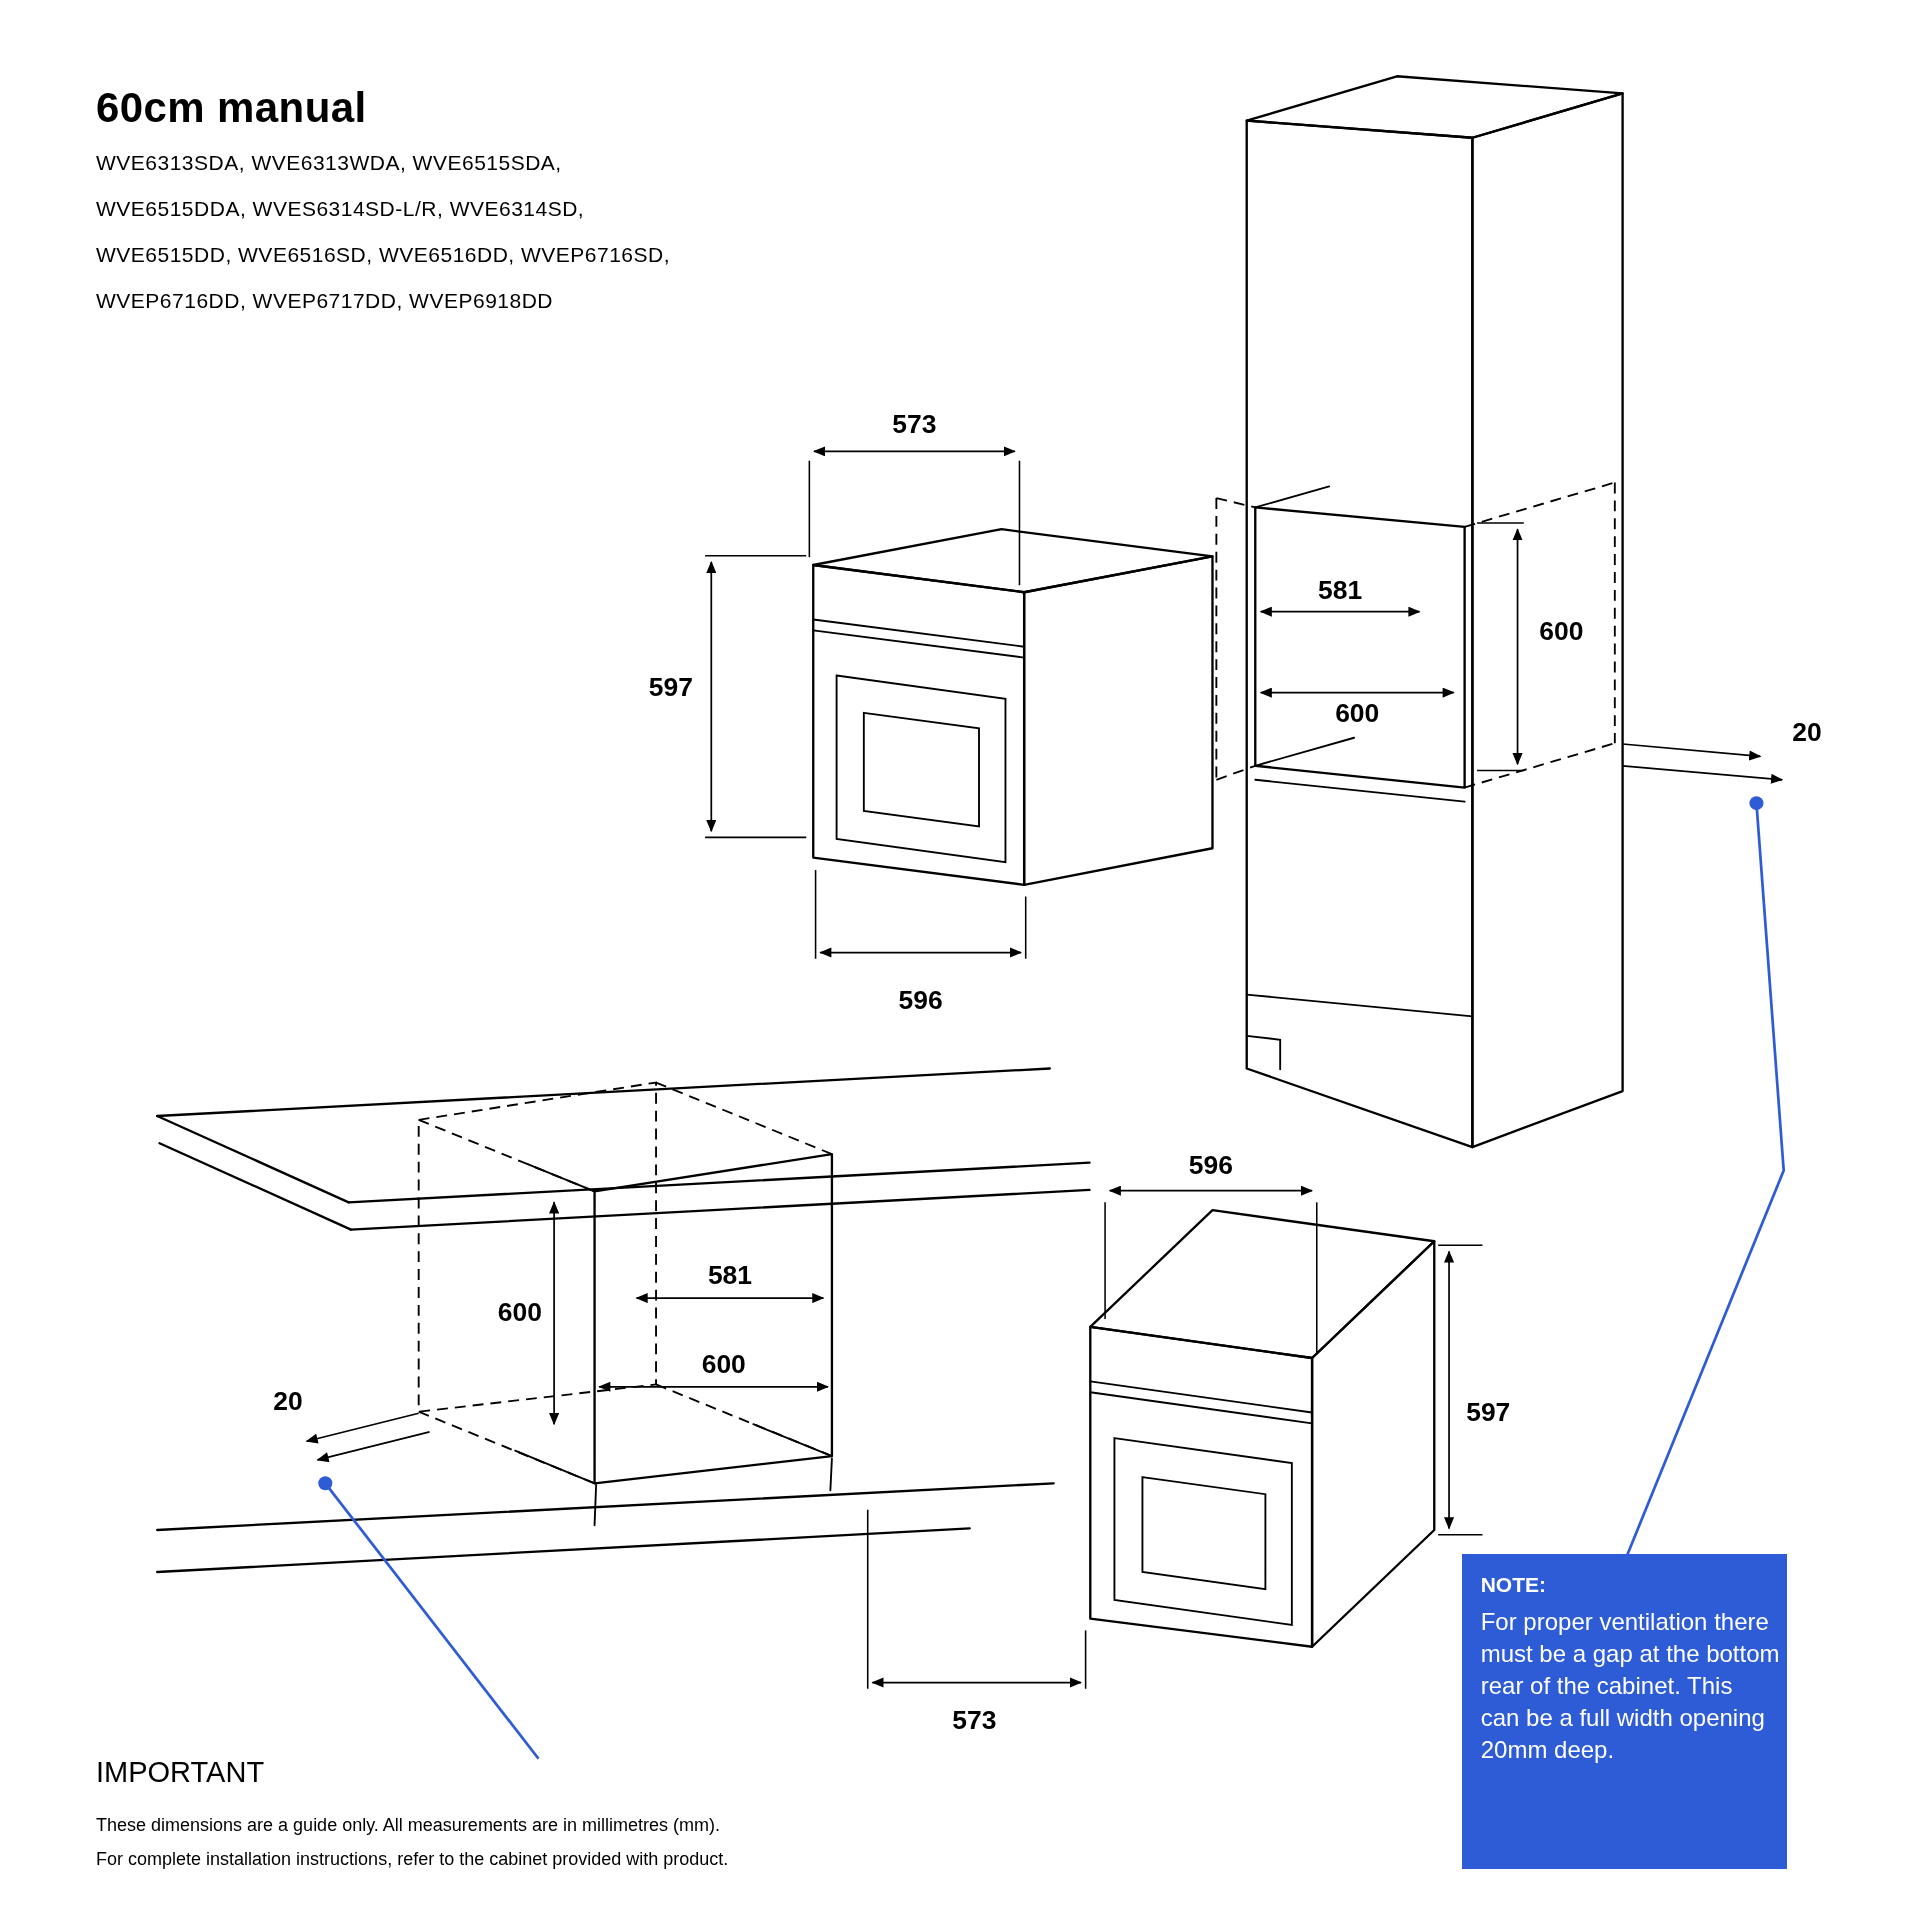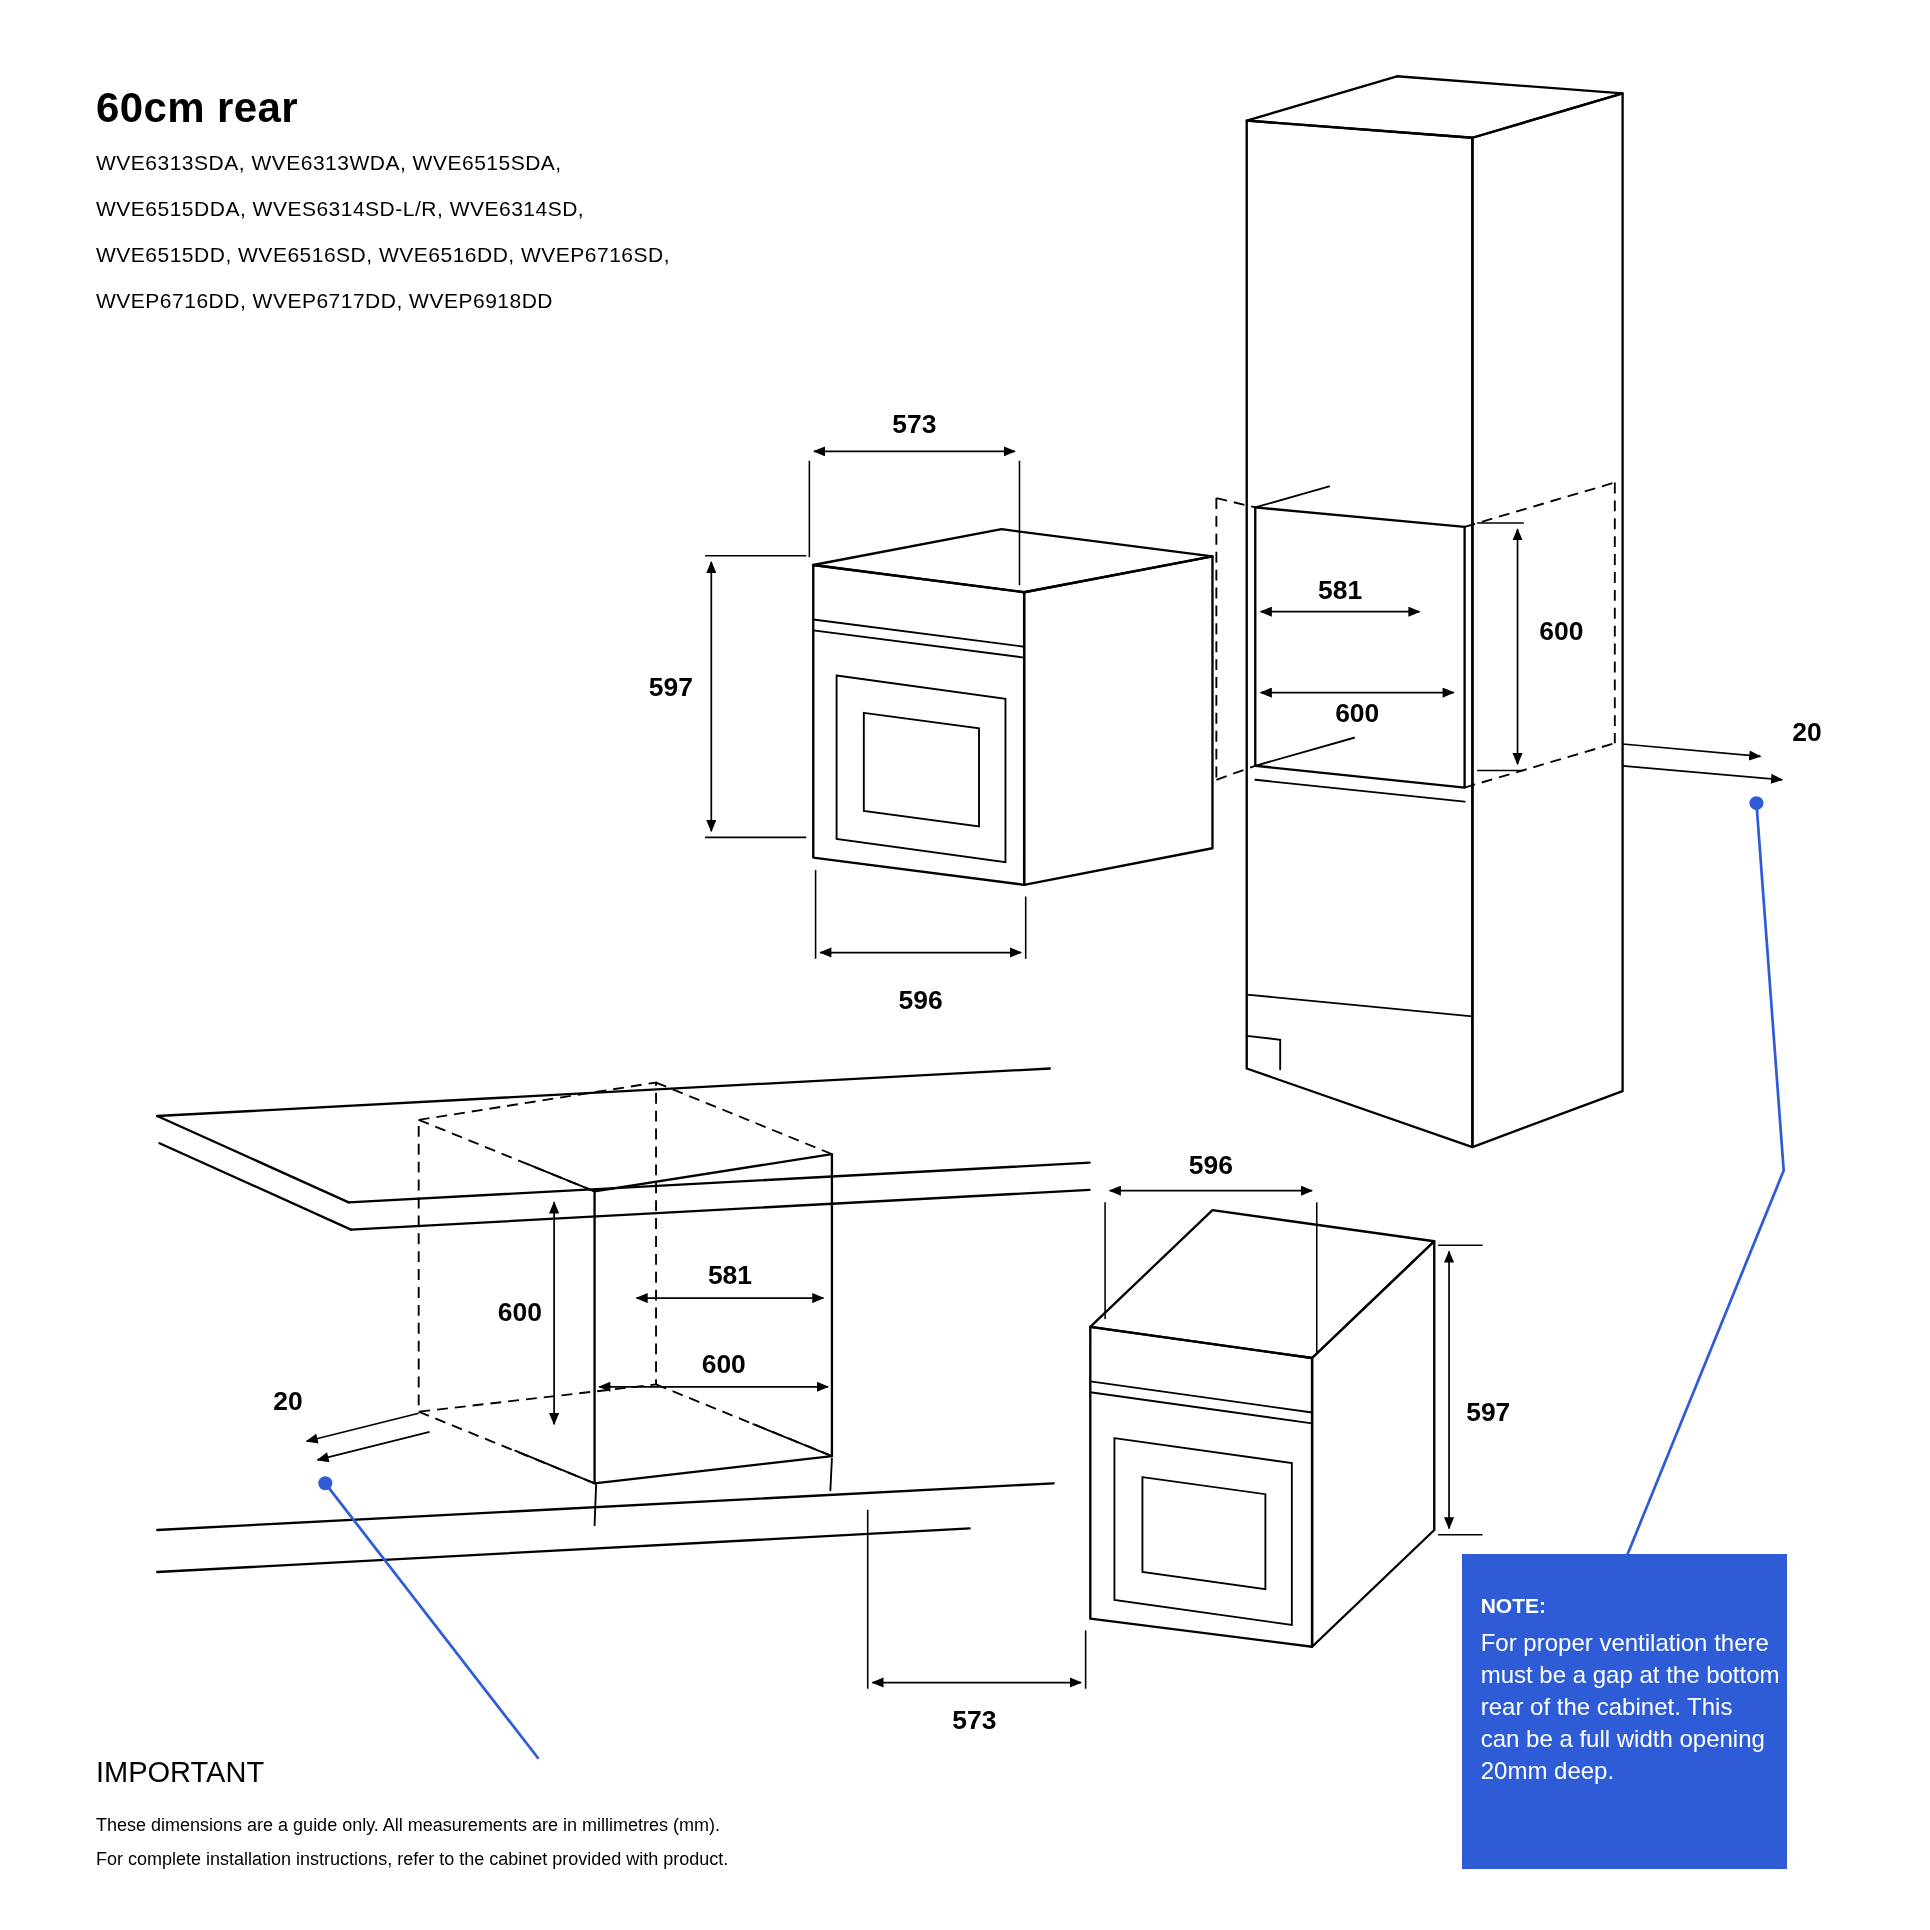--- a/index.html
+++ b/index.html
@@ -16,31 +16,31 @@
   .dash{fill:none;stroke:#000;stroke-width:2.4;stroke-dasharray:14 9;}
   .dim{fill:none;stroke:#000;stroke-width:2.2;}
   .ext{fill:none;stroke:#000;stroke-width:2;}
   .blue{fill:none;stroke:var(--accent,#2e5cd6);stroke-width:3.5;}
   .dot{fill:var(--accent,#2e5cd6);stroke:none;}
   .dimlbl{font-family:"Liberation Sans",sans-serif;font-size:34px;font-weight:bold;fill:#000;}
   .note-box{
     position:absolute;left:1462px;top:1554px;width:325px;height:315px;
     background:var(--accent,#2e5cd6);color:#fff;padding:18.7px 18.7px;box-sizing:border-box;
   }
-  .note-heading{font-size:21px;font-weight:bold;margin-bottom:9.3px;margin-top:21px;}
+  .note-heading{font-size:21px;font-weight:bold;margin-bottom:9.3px;}
   .note-line{font-size:24px;line-height:32px;white-space:nowrap;}
   .important{position:absolute;left:96px;top:1756px;}
   .important-heading{font-size:29px;font-weight:normal;margin-bottom:18.7px;}
   .important-line{font-size:18px;line-height:34px;white-space:nowrap;}
 </style>
 </head>
 <body>
 
 <div class="header">
-  <div class="title">60cm rear</div>
+  <div class="title">60cm manual</div>
   <div class="models">
     <div>WVE6313SDA, WVE6313WDA, WVE6515SDA,</div>
     <div>WVE6515DDA, WVES6314SD-L/R, WVE6314SD,</div>
     <div>WVE6515DD, WVE6516SD, WVE6516DD, WVEP6716SD,</div>
     <div>WVEP6716DD, WVEP6717DD, WVEP6918DD</div>
   </div>
 </div>
 
 <svg class="scene" width="1930" height="1930" viewBox="0 0 2480 2480">
   <defs>

